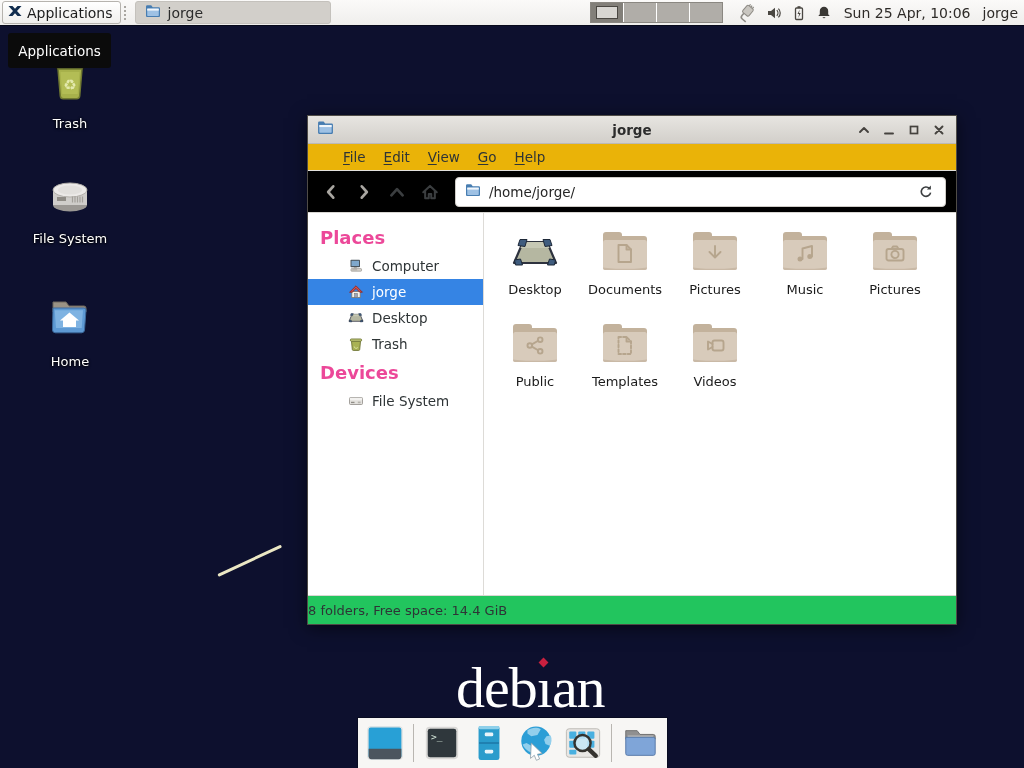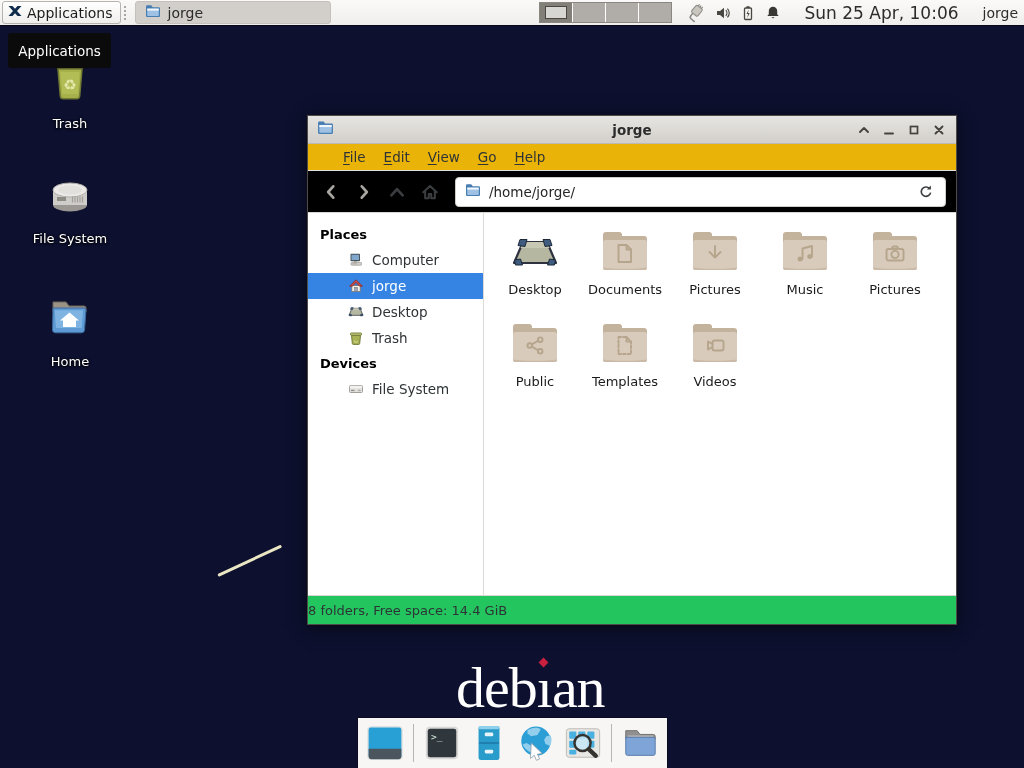--- a/index.html
+++ b/index.html
@@ -17,21 +17,21 @@
             border-radius:3px;background:#d2cfca;border:1px solid #c4c1bc;font-size:14px;color:#2b2b2b;}
   .panel-spacer{flex:1;}
   .pager{display:flex;height:19px;border:1px solid #8a8781;background:#b0ada8;}
   .ws{width:32px;border-right:1px solid #fff;position:relative;background:#b0ada8;}
   .ws:last-child{border-right:none;}
   .ws.active{background:#827f79;}
   .ws.active .wsw{position:absolute;left:5px;top:3px;width:20px;height:11px;
                   background:#d8d6d2;border:1px solid #4a4742;}
   .tray{display:flex;align-items:center;gap:9px;margin-left:12px;}
   .tray-ic{display:flex;align-items:center;justify-content:center;}
-  .clock{font-size:17px;color:#2e2b28;margin:0 24px;}
+  .clock{font-size:14px;color:#2e2b28;margin:0 12px;}
   .panel-user{font-size:14px;color:#2e2b28;margin-right:6px;}
   
   .tooltip{position:absolute;left:8px;top:33px;width:103px;height:35px;background:#0b0b0b;
            border-radius:3px;color:#fff;font-size:13.5px;display:flex;align-items:center;
            justify-content:center;z-index:60;}
   
   .desktop-icon{position:absolute;width:90px;display:flex;flex-direction:column;
                 align-items:center;gap:9px;z-index:5;}
   .desktop-icon .dlbl{font-size:13px;color:#fff;text-shadow:0 1px 3px #000,0 0 2px #000;white-space:nowrap;}
   .stray-line{position:absolute;left:218px;top:574px;width:70px;height:3px;background:#ebe7c4;
@@ -58,21 +58,21 @@
   .menu-item u{text-underline-offset:2px;}
   .toolbar{height:41px;background:#000000;display:flex;align-items:center;padding:0 10px;gap:7px;
            border-bottom:1px solid #d9d7d3;flex:none;}
   .tool-btn{width:26px;height:26px;display:flex;align-items:center;justify-content:center;border-radius:3px;}
   .pathbar{flex:1;height:30px;margin-left:5px;background:#fff;border:1px solid #cfccc7;border-radius:4px;
            display:flex;align-items:center;padding:0 9px;gap:8px;box-sizing:border-box;}
   .path-text{flex:1;font-size:13.5px;color:#262626;}
   .window-body{flex:1;display:flex;min-height:0;}
   .sidebar{width:176px;background:#fff;border-right:1px solid #dddbd7;padding-top:9px;
            box-sizing:border-box;flex:none;}
-  .side-header{font-weight:bold;font-size:13px;color:#000000;padding:5px 10px 5px 12px;}
+  .side-header{font-weight:bold;font-size:18px;color:#ec4899;padding:5px 10px 5px 12px;}
   .side-item{display:flex;align-items:center;gap:8px;height:26px;padding-left:40px;
              font-size:13.5px;color:#2e3436;}
   .side-item.selected{background:#3584e4;color:#fff;}
   .main-area{flex:1;background:#fff;padding:8px 0 0 6px;display:flex;flex-wrap:wrap;
              align-content:flex-start;}
   .grid-item{width:90px;height:92px;display:flex;flex-direction:column;align-items:center;}
   .grid-item .gicon{margin-top:8px;height:48px;}
   .grid-item .glbl{margin-top:5px;font-size:13px;color:#1b1b1b;white-space:nowrap;}
   .statusbar{height:28px;background:#22c55e;border-top:1px solid #d9d7d3;display:flex;
              align-items:center;font-size:13px;color:#2e3436;flex:none;}

